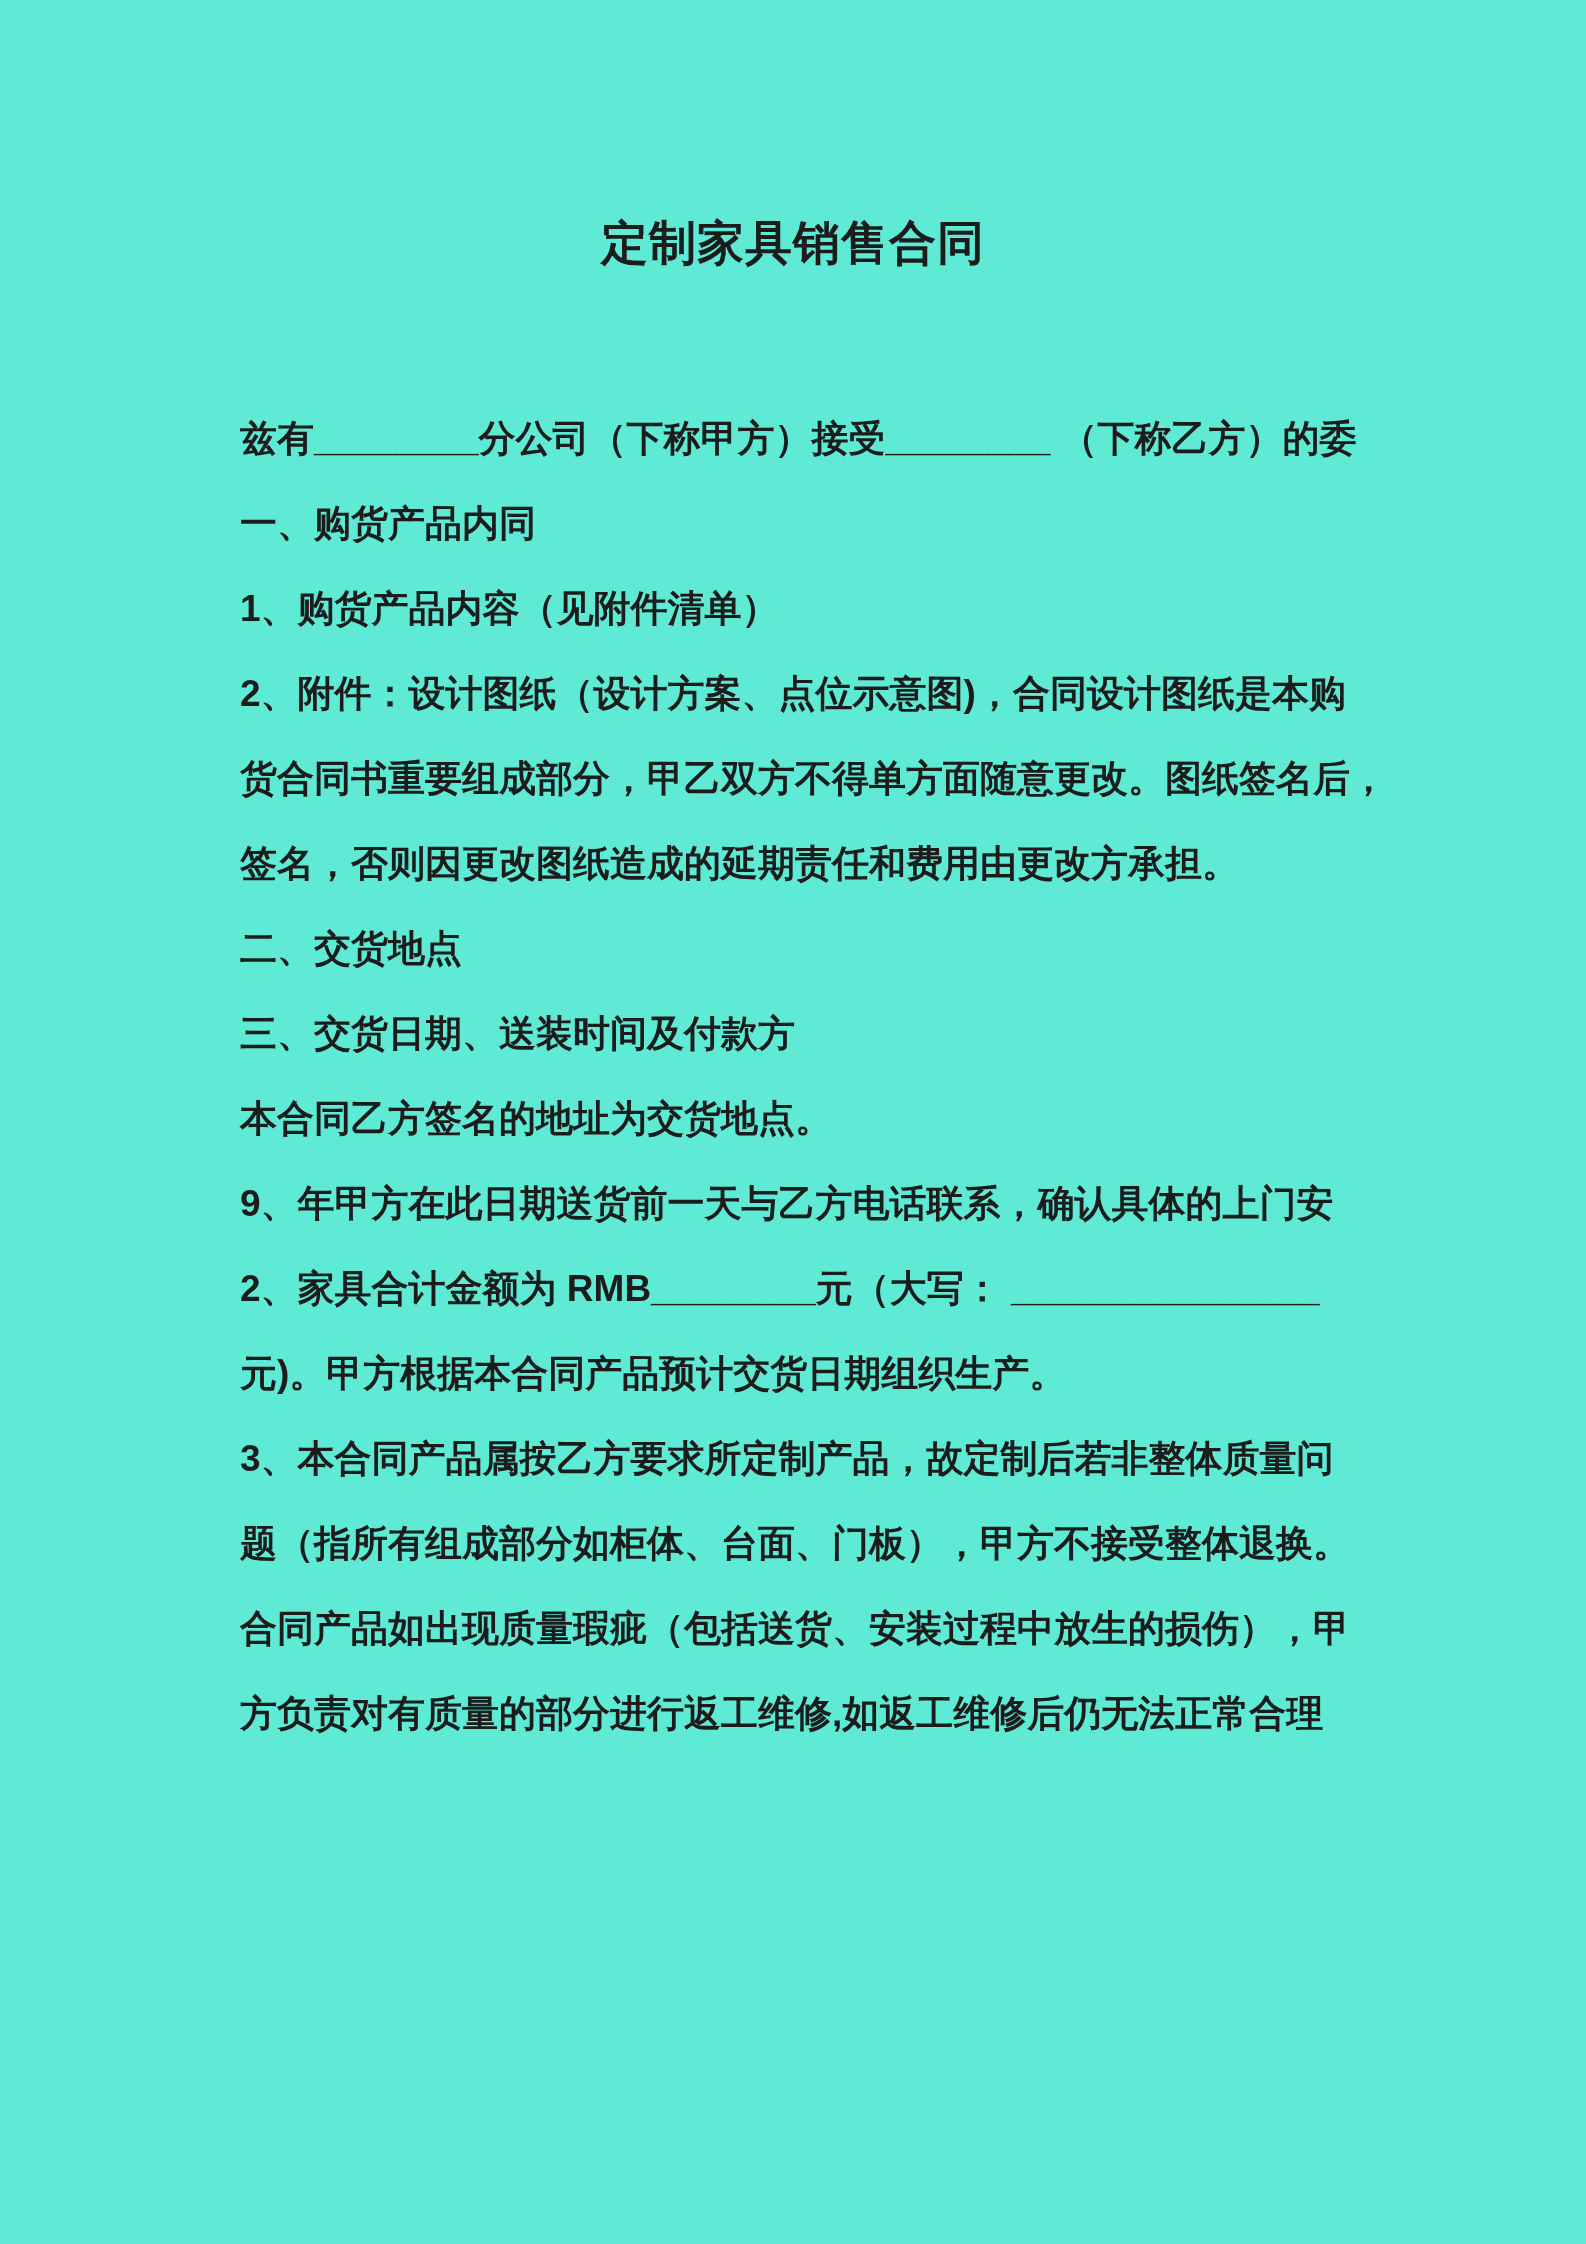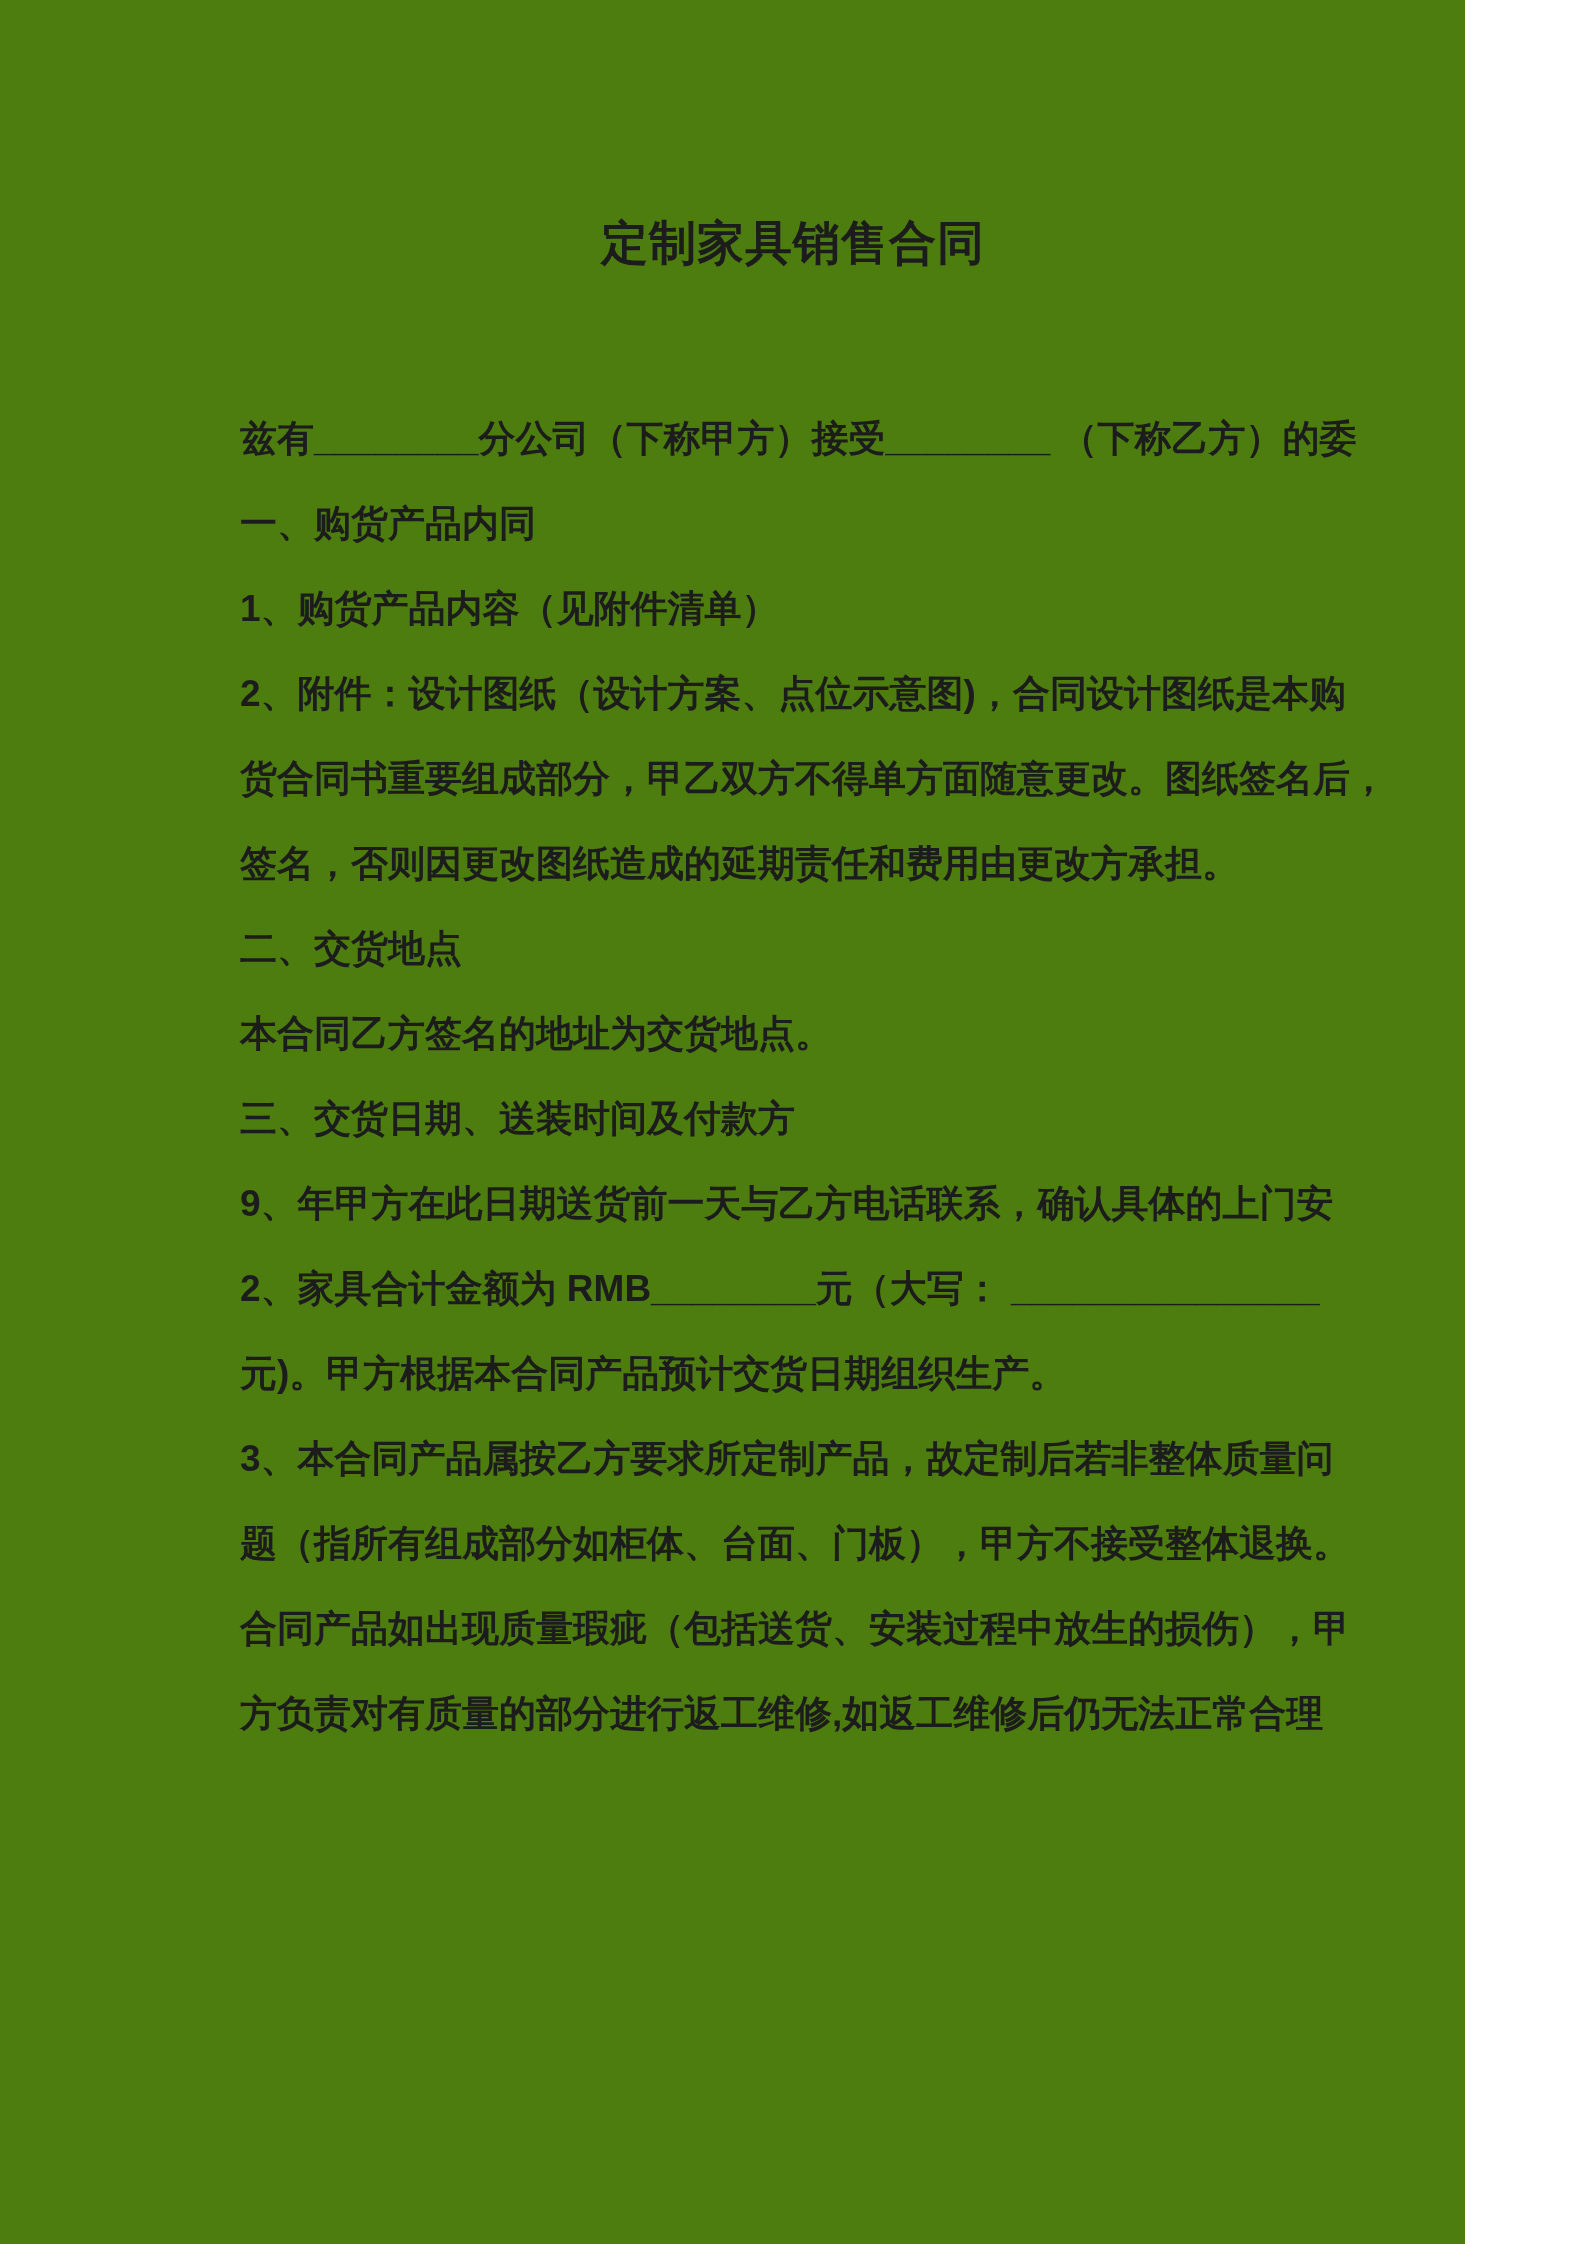--- a/index.html
+++ b/index.html
@@ -2,23 +2,23 @@
 <html><head>
 <meta charset="utf-8">
 <style>
   html, body {
     margin: 0;
     padding: 0;
     background: #ffffff;
   }
   .page {
     position: relative;
-    width: 1465px;
+    width: 1586px;
     height: 2244px;
-    background: #4d7c0f;
+    background: #5eead4;
     overflow: hidden;
     font-family: "Liberation Sans", sans-serif;
     color: #1c1c1c;
   }
   .doc-title {
     position: absolute;
     top: 212px;
     left: 0;
     width: 1586px;
     margin: 0;
@@ -49,22 +49,22 @@
 <div class="page">
   <h1 class="doc-title">定制家具销售合同</h1>
   <div class="doc-body">
     <div class="doc-line">兹有________分公司（下称甲方）接受________ （下称乙方）的委</div>
     <div class="doc-line">一、购货产品内同</div>
     <div class="doc-line">1、购货产品内容（见附件清单）</div>
     <div class="doc-line">2、附件：设计图纸（设计方案、点位示意图)，合同设计图纸是本购</div>
     <div class="doc-line">货合同书重要组成部分，甲乙双方不得单方面随意更改。图纸签名后，</div>
     <div class="doc-line">签名，否则因更改图纸造成的延期责任和费用由更改方承担。</div>
     <div class="doc-line">二、交货地点</div>
+    <div class="doc-line">三、交货日期、送装时间及付款方</div>
     <div class="doc-line">本合同乙方签名的地址为交货地点。</div>
-    <div class="doc-line">三、交货日期、送装时间及付款方</div>
     <div class="doc-line">9、年甲方在此日期送货前一天与乙方电话联系，确认具体的上门安</div>
     <div class="doc-line">2、家具合计金额为 RMB________元（大写： _______________</div>
     <div class="doc-line">元)。甲方根据本合同产品预计交货日期组织生产。</div>
     <div class="doc-line">3、本合同产品属按乙方要求所定制产品，故定制后若非整体质量问</div>
     <div class="doc-line">题（指所有组成部分如柜体、台面、门板），甲方不接受整体退换。</div>
     <div class="doc-line">合同产品如出现质量瑕疵（包括送货、安装过程中放生的损伤），甲</div>
     <div class="doc-line">方负责对有质量的部分进行返工维修,如返工维修后仍无法正常合理</div>
   </div>
 </div>
 

